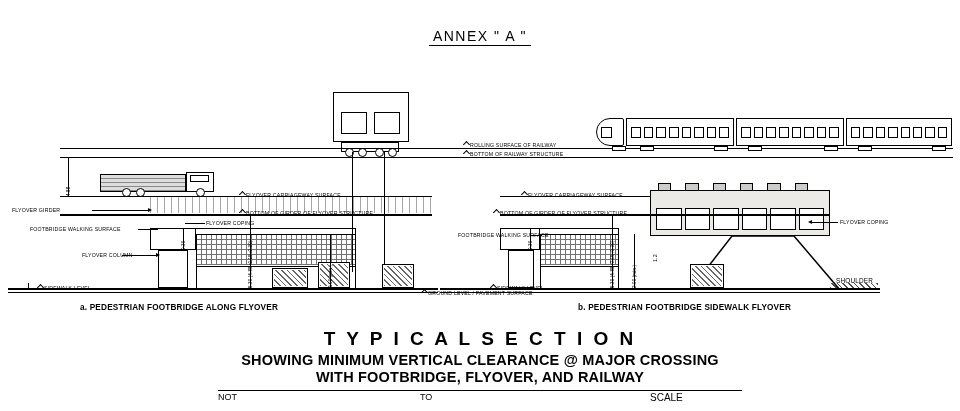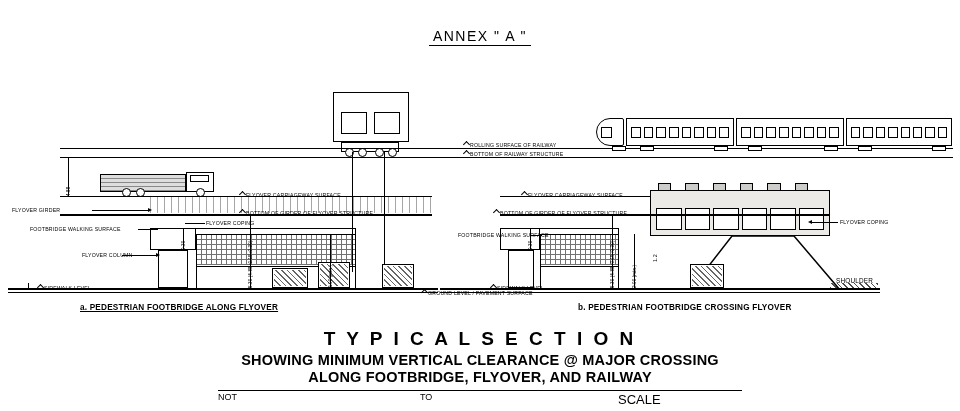--- a/index.html
+++ b/index.html
@@ -12,21 +12,21 @@
   #annex-title{left:0;right:0;top:28px;text-align:center;font-size:14px;letter-spacing:1.5px;}
   #annex-title span{border-bottom:1.5px solid #000;padding:0 4px 1px 4px;}
 
   #main-title{left:0;right:0;top:328px;text-align:center;font-size:19px;letter-spacing:3px;font-weight:bold;}
   #sub-title-1{left:0;right:0;top:352px;text-align:center;font-size:14.5px;font-weight:bold;letter-spacing:.2px;}
   #sub-title-2{left:0;right:0;top:369px;text-align:center;font-size:14.5px;font-weight:bold;letter-spacing:.2px;}
 
   #scale-rule{left:218px;top:390px;width:524px;height:0;border-top:1.6px solid #000;}
   #scale-not{left:218px;top:392px;font-size:9px;}
   #scale-to{left:420px;top:392px;font-size:9px;}
-  #scale-scale{left:618px;top:392px;font-size:13px;}
+  #scale-scale{left:650px;top:392px;font-size:10px;}
 
   
   .hl{height:0;border-top:1px solid #000;}
   .hl2{height:0;border-top:2px solid #000;}
   .vl{width:0;border-left:1px solid #000;}
   .boxf{border:1px solid #000;box-sizing:border-box;background:#fff;}
 
   
   .lbl{font-size:5.2px;letter-spacing:.2px;line-height:1.25;}
   .lbl7{font-size:6.4px;letter-spacing:.2px;}
@@ -245,21 +245,21 @@
 
 <div class="abs lbl nowrap" style="left:246px;top:210px;">BOTTOM OF GIRDER OF FLYOVER STRUCTURE</div>
 <div class="abs" style="left:240px;top:210px;width:4px;height:4px;border-left:1px solid #000;border-top:1px solid #000;transform:rotate(45deg);"></div>
 
 <div class="abs lbl nowrap" style="left:44px;top:285px;">SIDEWALK LEVEL</div>
 <div class="abs" style="left:38px;top:285px;width:4px;height:4px;border-left:1px solid #000;border-top:1px solid #000;transform:rotate(45deg);"></div>
 
 <div class="abs lbl nowrap" style="left:428px;top:290px;">GROUND LEVEL / PAVEMENT SURFACE</div>
 <div class="abs" style="left:422px;top:290px;width:4px;height:4px;border-left:1px solid #000;border-top:1px solid #000;transform:rotate(45deg);"></div>
 
-<div class="abs cap" style="left:80px;top:303px;text-decoration:underline;">a. PEDESTRIAN FOOTBRIDGE ALONG FLYOVER</div>
+<div class="abs cap" style="left:80px;top:303px;">a. PEDESTRIAN FOOTBRIDGE ALONG FLYOVER</div>
 
 <div class="abs hl" id="fly-deck-top-R"></div>
 <div class="abs" id="girder-studs">
   <div></div>
   <div></div>
   <div></div>
   <div></div>
   <div></div>
   <div></div>
 </div>
@@ -316,21 +316,21 @@
 
 <div class="abs lbl nowrap" style="left:840px;top:219px;">FLYOVER COPING</div>
 <div class="abs leader" style="left:812px;top:222px;width:26px;"></div>
 <div class="abs arrowh" style="left:808px;top:220px;"></div>
 
 <div class="abs lbl nowrap" style="left:497px;top:285px;">SIDEWALK LEVEL</div>
 <div class="abs" style="left:491px;top:285px;width:4px;height:4px;border-left:1px solid #000;border-top:1px solid #000;transform:rotate(45deg);"></div>
 
 <div class="abs lbl7 nowrap" style="left:836px;top:277px;">SHOULDER</div>
 
-<div class="abs cap" style="left:578px;top:303px;">b. PEDESTRIAN FOOTBRIDGE CROSSING FLYOVER</div>
+<div class="abs cap" style="left:578px;top:303px;">b. PEDESTRIAN FOOTBRIDGE SIDEWALK FLYOVER</div>
 
 <div class="abs" id="main-title">T Y P I C A L   S E C T I O N</div>
 <div class="abs" id="sub-title-1">SHOWING MINIMUM VERTICAL CLEARANCE @ MAJOR CROSSING</div>
-<div class="abs" id="sub-title-2">ALONG FOOTBRIDGE, FLYOVER, AND RAILWAY</div>
+<div class="abs" id="sub-title-2">WITH FOOTBRIDGE, FLYOVER, AND RAILWAY</div>
 <div class="abs" id="scale-rule"></div>
 <div class="abs" id="scale-not">NOT</div>
 <div class="abs" id="scale-to">TO</div>
 <div class="abs" id="scale-scale">SCALE</div>
 
 </body></html>

